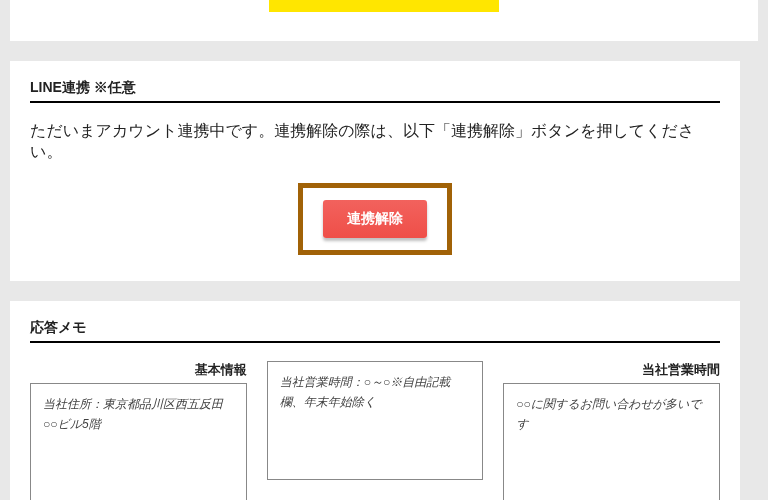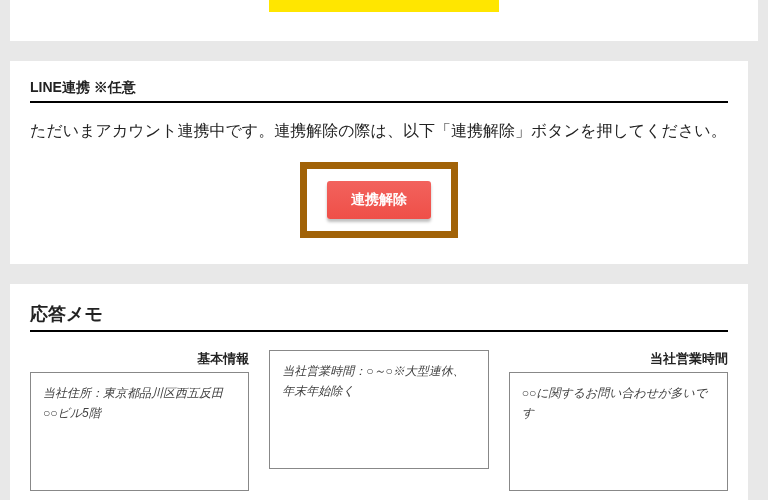--- a/index.html
+++ b/index.html
@@ -7,21 +7,21 @@
     font-family: "Hiragino Kaku Gothic ProN", "Meiryo", sans-serif;
     background: #e8e8e8;
     font-size: 13px;
     color: #222;
     width: 768px;
     height: 500px;
     overflow: hidden;
   }
   .card {
     background: #fff;
-    margin: 0 20px 20px 10px;
+    margin: 0 28px 20px 10px;
     padding: 18px 20px 26px 20px;
   }
   .top-card {
     background: #fff;
     margin: 0 10px 20px 10px;
     padding: 0 20px 26px 20px;
     text-align: center;
   }
   .yellow-btn {
     display: inline-block;
@@ -51,21 +51,21 @@
   }
   .desc {
     font-size: 16px;
     margin-bottom: 20px;
   }
   .center {
     text-align: center;
   }
   .highlight-box {
     display: inline-block;
-    border: 7px solid #a16207;
+    border: 5px solid #a16207;
     padding: 12px 20px;
   }
   .unlink-btn {
     display: inline-block;
     background: linear-gradient(#f2625d, #ef4f48);
     color: #fff;
     font-weight: bold;
     font-size: 14px;
     padding: 10px 24px;
     border-radius: 3px;
@@ -96,21 +96,21 @@
     font-size: 12px;
     color: #404040;
     line-height: 1.7;
     font-style: italic;
   }
   .memo-header {
     border-bottom: 2px solid #000;
     padding-bottom: 4px;
     margin-bottom: 18px;
     font-weight: bold;
-    font-size: 18px;
+    font-size: 14px;
   }
 </style>
 </head>
 <body>
 
 <div class="top-card">
   <div class="yellow-btn"></div>
 </div>
 
 <div class="card">
@@ -126,20 +126,20 @@
 </div>
 
 <div class="card">
   <div class="memo-header">応答メモ</div>
   <div class="memo-cols">
     <div class="memo-col">
       <div class="memo-label">基本情報</div>
       <div class="memo-box">当社住所：東京都品川区西五反田○○ビル5階</div>
     </div>
     <div class="memo-col">
-      <div class="memo-box">当社営業時間：○～○※大型連休、年末年始除く</div>
+      <div class="memo-box">当社営業時間：○～○※自由記載欄、年末年始除く</div>
     </div>
     <div class="memo-col">
       <div class="memo-label">当社営業時間</div>
       <div class="memo-box">○○に関するお問い合わせが多いです</div>
     </div>
   </div>
 </div>
 
 </body></html>

